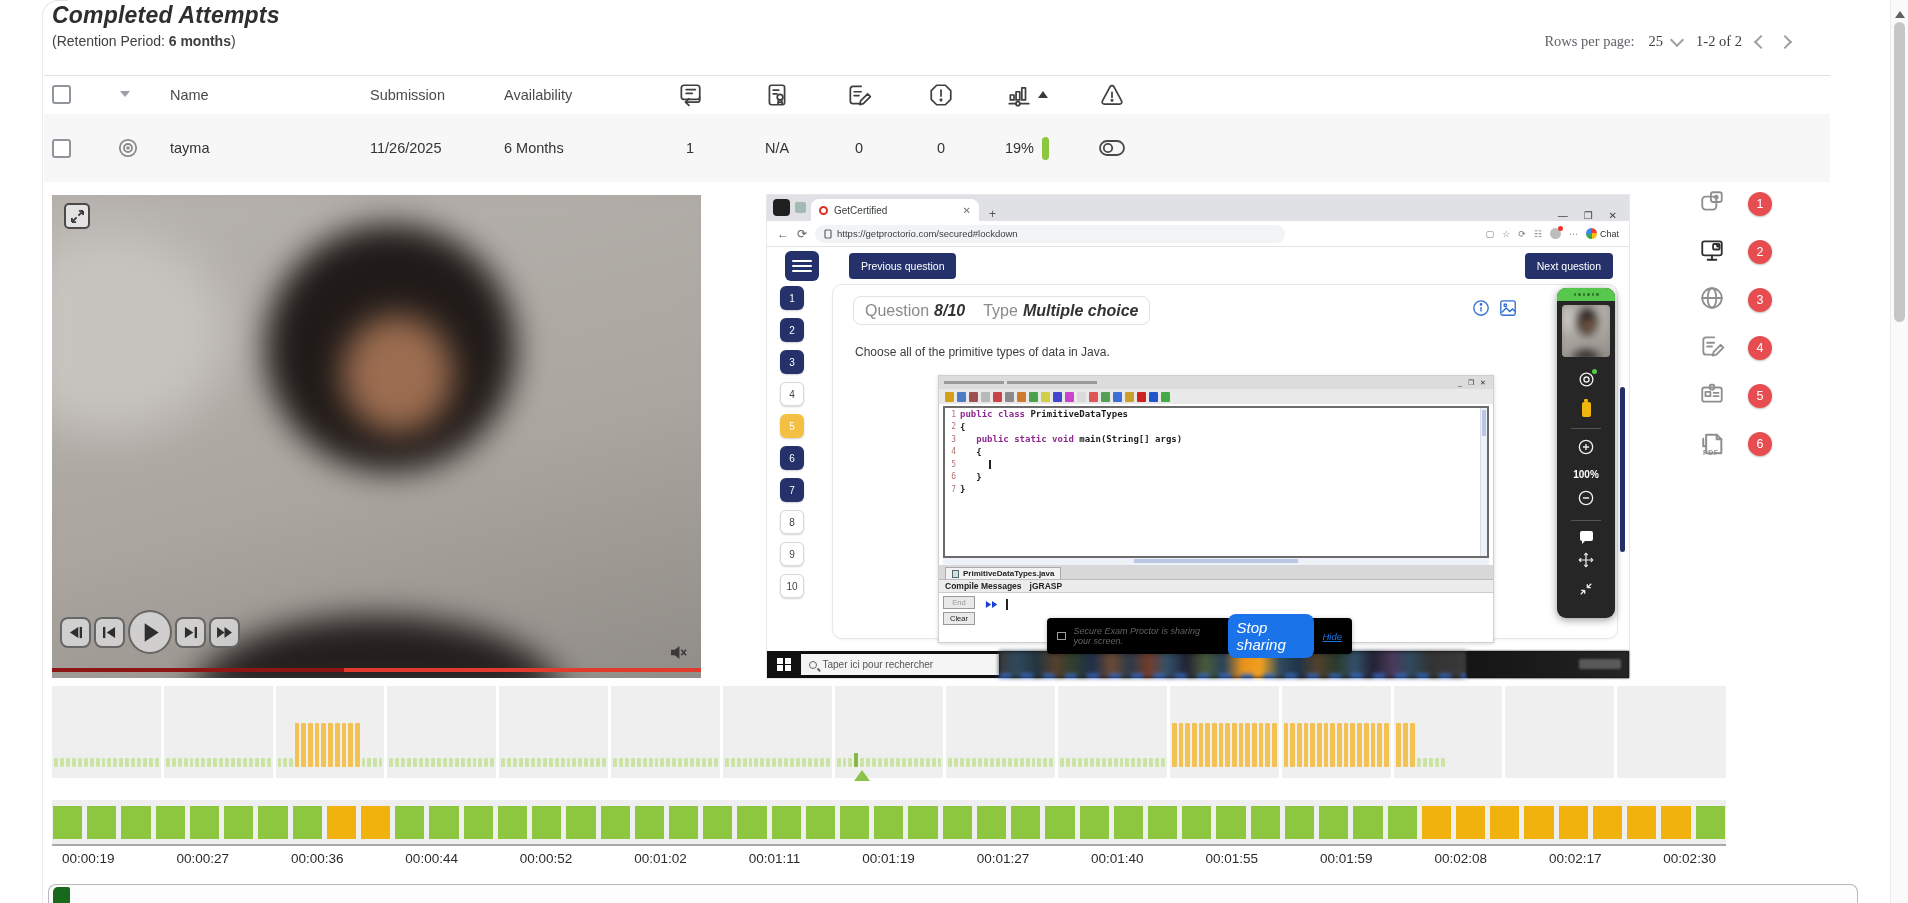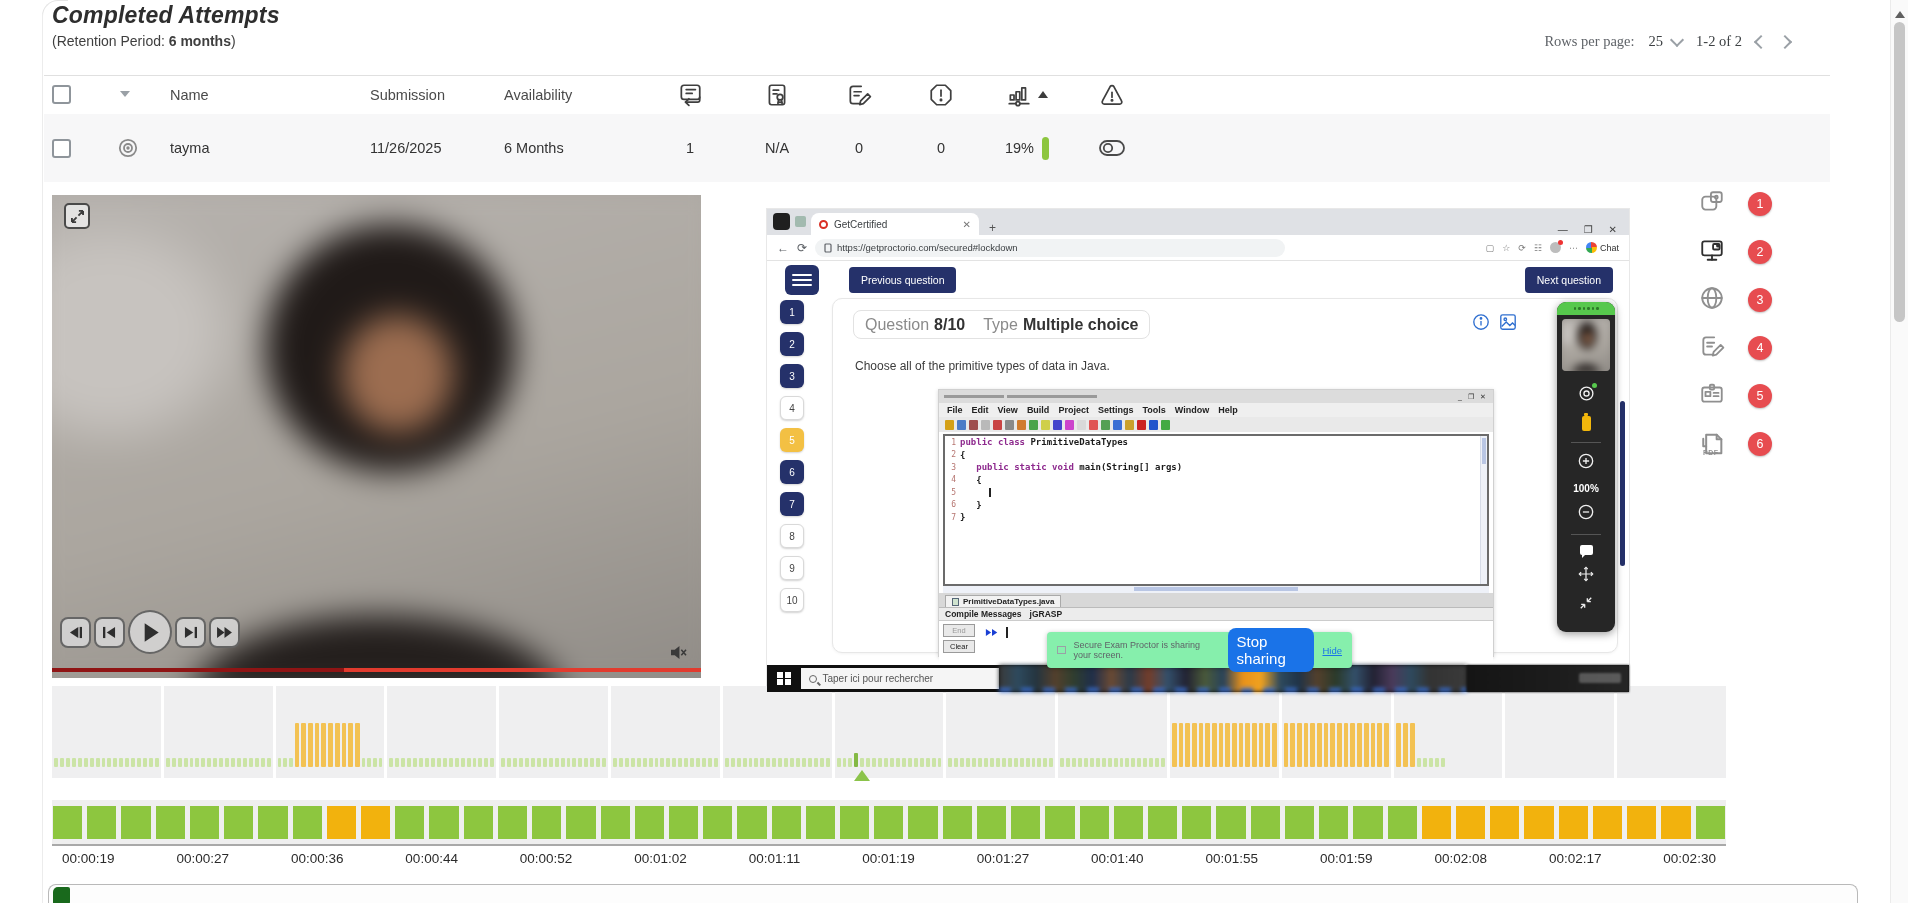--- a/index.html
+++ b/index.html
@@ -50,21 +50,21 @@
   }
   .vexpand { left:12px; top:8px; width:26px; height:26px; border:2px solid #4a4a4a; border-radius:5px; background:rgba(235,235,235,.85); display:flex; align-items:center; justify-content:center; }
   .vcontrols { left:8px; bottom:24px; display:flex; align-items:center; gap:3px; }
   .vbtn { width:31px; height:31px; border-radius:8px; background:rgba(214,214,214,.88); border:2px solid rgba(45,45,45,.65); display:flex; align-items:center; justify-content:center; }
   .vbtn.play { width:44px; height:44px; border-radius:50%; }
   .vbtn svg { fill:#2e2e2e; stroke:none; }
   .vprogress { left:0; right:0; bottom:6px; height:4px; background:linear-gradient(90deg,#8f1414 0%, #8f1414 45%, #e23b2e 45%, #e23b2e 100%); }
   .vmute { right:14px; bottom:14px; }
 
   
-  .screen { left:767px; top:195px; width:862px; height:483px; background:#fff; box-shadow:0 0 0 1px #e8e8e8;margin-top:14px; }
+  .screen { left:767px; top:195px; width:862px; height:483px; background:#fff; box-shadow:0 0 0 1px #e8e8e8; }
   .tabbar { left:0; top:0; width:862px; height:26px; background:#dfe1e5; display:flex; align-items:flex-end; }
   .tab-active { margin-left:44px; width:168px; height:22px; background:#fff; border-radius:8px 8px 0 0; display:flex; align-items:center; gap:6px; padding:0 8px; font-size:10px; color:#3c4043; }
   .fav-dot { width:9px; height:9px; border-radius:50%; border:2px solid #d93025; background:#fff; }
   .winbtns { margin-left:auto; display:flex; gap:16px; padding-right:12px; font-size:10px; color:#444; }
   .appic { position:absolute; left:6px; top:4px; width:17px; height:17px; background:#1f1f1f; border-radius:4px; }
   .appic2 { position:absolute; left:28px; top:7px; width:11px; height:11px; background:#8a9; border-radius:2px; opacity:.7; }
   .urlbar { left:0; top:26px; width:862px; height:26px; background:#fff; border-bottom:1px solid #e3e3e3; display:flex; align-items:center; gap:8px; padding:0 10px; }
   .navglyph { color:#5f6368; font-size:12px; }
   .urlpill { width:470px; height:18px; background:#f1f3f4; border-radius:9px; display:flex; align-items:center; gap:5px; padding:0 9px; font-size:9.5px; color:#3c4043; }
   .urlicons { margin-left:auto; display:flex; align-items:center; gap:8px; color:#777; font-size:9px; }
@@ -77,21 +77,21 @@
   .hamb { left:18px; top:4px; width:34px; height:30px; background:#25316a; border-radius:6px; display:flex; flex-direction:column; justify-content:center; gap:3px; padding:0 7px; }
   .hamb i { display:block; height:2px; background:#fff; border-radius:1px; }
   .navbtn { height:26px; background:#25316a; color:#fff; font-size:10.5px; border-radius:4px; display:flex; align-items:center; padding:0 12px; }
   #qnav { left:13px; top:39px; display:flex; flex-direction:column; gap:8px; }
   .qnum { width:24px; height:24px; border-radius:6px; font-size:10px; display:flex; align-items:center; justify-content:center; box-shadow:0 1px 2px rgba(0,0,0,.18); }
   .qnum.filled { background:#25316a; color:#fff; }
   .qnum.outline { background:#fff; color:#444; border:1px solid #d9d9d9; }
   .qnum.current { background:#f3c043; color:#fff; }
   .qcard { left:65px; top:37px; width:786px; height:355px; background:#fff; border:1px solid #e7e7e7; border-radius:10px; box-shadow:0 1px 3px rgba(0,0,0,.05); }
   .qchip { left:20px; top:11px; height:29px; border:1px solid #e2e2e2; border-radius:8px; display:flex; align-items:center; gap:5px; padding:0 11px; font-size:16px; color:#8a8a8a; }
-  .qchip b { color:#333; }
+  .qchip b { color:#333;font-style:italic; }
   .qtext { left:22px; top:60px; font-size:12px; color:#3c3c3c; }
   .cardicons { right:100px; top:14px; display:flex; gap:9px; }
 
   
   .ide { left:105px; top:90px; width:556px; height:268px; background:#fff; border:1px solid #d0d0d0; box-shadow:0 1px 4px rgba(0,0,0,.15); }
   .ide-title { height:13px; background:#dcdcdc; display:flex; align-items:center; padding:0 5px; }
   .ide-title .tbars { display:flex; gap:3px; }
   .ide-title .tbars i { display:block; width:60px; height:3px; background:#9a9a9a; }
   .ide-title .tctl { margin-left:auto; font-size:7px; color:#333; letter-spacing:2px; }
   #menu-row { height:14px; background:#efefef; display:flex; gap:9px; align-items:center; padding:0 8px; font-size:9px; font-weight:bold; color:#222; }
@@ -111,21 +111,21 @@
   .filetab { background:#f2f2f2; border:1px solid #aaa; border-bottom:none; font-size:8px; font-weight:bold; color:#222; padding:1px 6px; display:flex; gap:4px; align-items:center; }
   .filetab .fic { width:7px; height:8px; background:#cfe3cf; border:1px solid #567; }
   .compilehdr { height:13px; display:flex; gap:8px; align-items:center; padding-left:6px; font-size:8.5px; font-weight:bold; color:#222; background:#ececec; border-top:1px solid #bbb; }
   .compilebody { position:relative; height:48px; background:#fff; border-top:1px solid #ccc; }
   .cbtns { position:absolute; left:4px; top:3px; display:flex; flex-direction:column; gap:3px; }
   .cbtn { width:32px; height:13px; border:1px solid #9a9a9a; background:#e9e9e9; font-size:7.5px; display:flex; align-items:center; justify-content:center; color:#222; }
   .cbtn.dis { color:#999; }
   .cplay { position:absolute; left:46px; top:6px; display:flex; align-items:center; gap:5px; }
 
   
-  .sharebar { left:280px; top:423px; width:305px; height:36px; background:#86efac; border-radius:4px; box-shadow:0 1px 5px rgba(0,0,0,.25); display:flex; align-items:center; gap:8px; padding:0 10px; z-index:6; }
+  .sharebar { left:280px; top:423px; width:305px; height:36px; background:#000000; border-radius:4px; box-shadow:0 1px 5px rgba(0,0,0,.25); display:flex; align-items:center; gap:8px; padding:0 10px; z-index:6;font-style:italic; }
   .shic { width:10px; height:8px; border:1.5px solid #9aa0a6; }
   .sharetext { font-size:9px; color:#5f6368; }
   .stopbtn { background:#1a73e8; color:#fff; font-size:15px; border-radius:8px; padding:5px 9px; }
   .hidelink { color:#1a73e8; font-size:9.5px; text-decoration:underline; }
 
   
   .taskbar { left:0; top:456px; width:862px; height:27px; background:#101010; display:flex; align-items:center; z-index:5; }
   .winlogo { display:grid; grid-template-columns:6px 6px; grid-gap:1.5px; margin:0 10px 0 10px; }
   .winlogo i { width:6px; height:6px; background:#fff; display:block; }
   .tsearch { width:198px; height:21px; background:#f5f5f5; display:flex; align-items:center; gap:6px; padding:0 8px; font-size:10px; color:#555; }
@@ -438,31 +438,20 @@
         <div class="abs qtext">Choose all of the primitive types of data in Java.</div>
 
         <div class="abs ide">
           <div class="ide-title">
             <div class="tbars">
                 <i></i>
                 <i style="width:90px;"></i>
               </div>
             <div class="tctl">_ ❐ ✕</div>
           </div>
-          <div id="menu-row">
-              <span>File</span>
-              <span>Edit</span>
-              <span>View</span>
-              <span>Build</span>
-              <span>Project</span>
-              <span>Settings</span>
-              <span>Tools</span>
-              <span>Window</span>
-              <span>Help</span>
-            </div>
           <div id="toolbar-squares">
               <i style="background: rgb(212, 160, 23);"></i>
               <i style="background: rgb(77, 124, 199);"></i>
               <i style="background: rgb(158, 79, 79);"></i>
               <i style="background: rgb(185, 185, 185);"></i>
               <i style="background: rgb(201, 68, 68);"></i>
               <i style="background: rgb(138, 138, 138);"></i>
               <i style="background: rgb(208, 124, 46);"></i>
               <i style="background: rgb(74, 163, 74);"></i>
               <i style="background: rgb(207, 207, 74);"></i>

